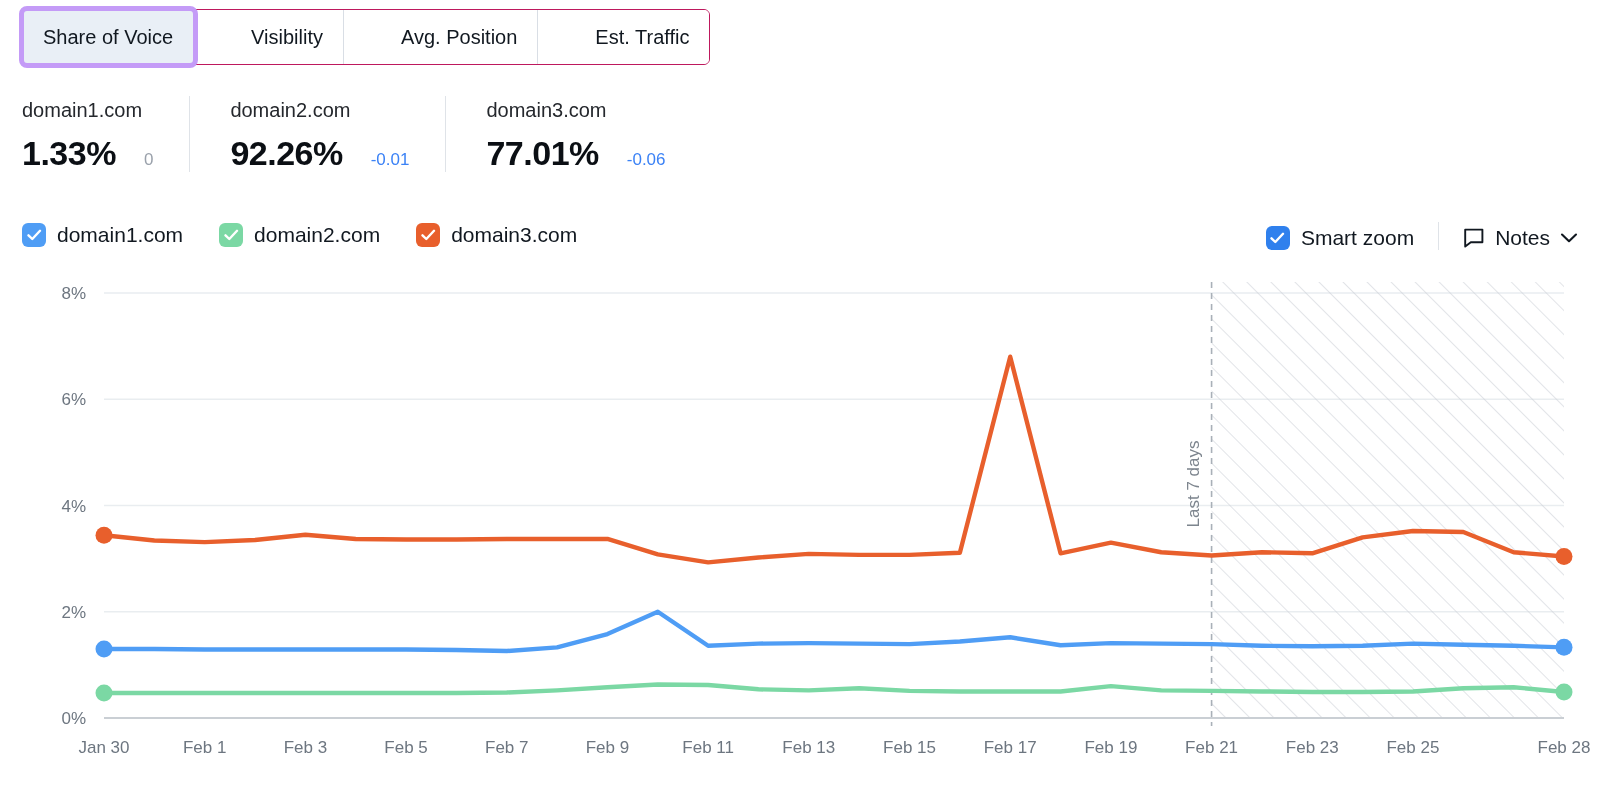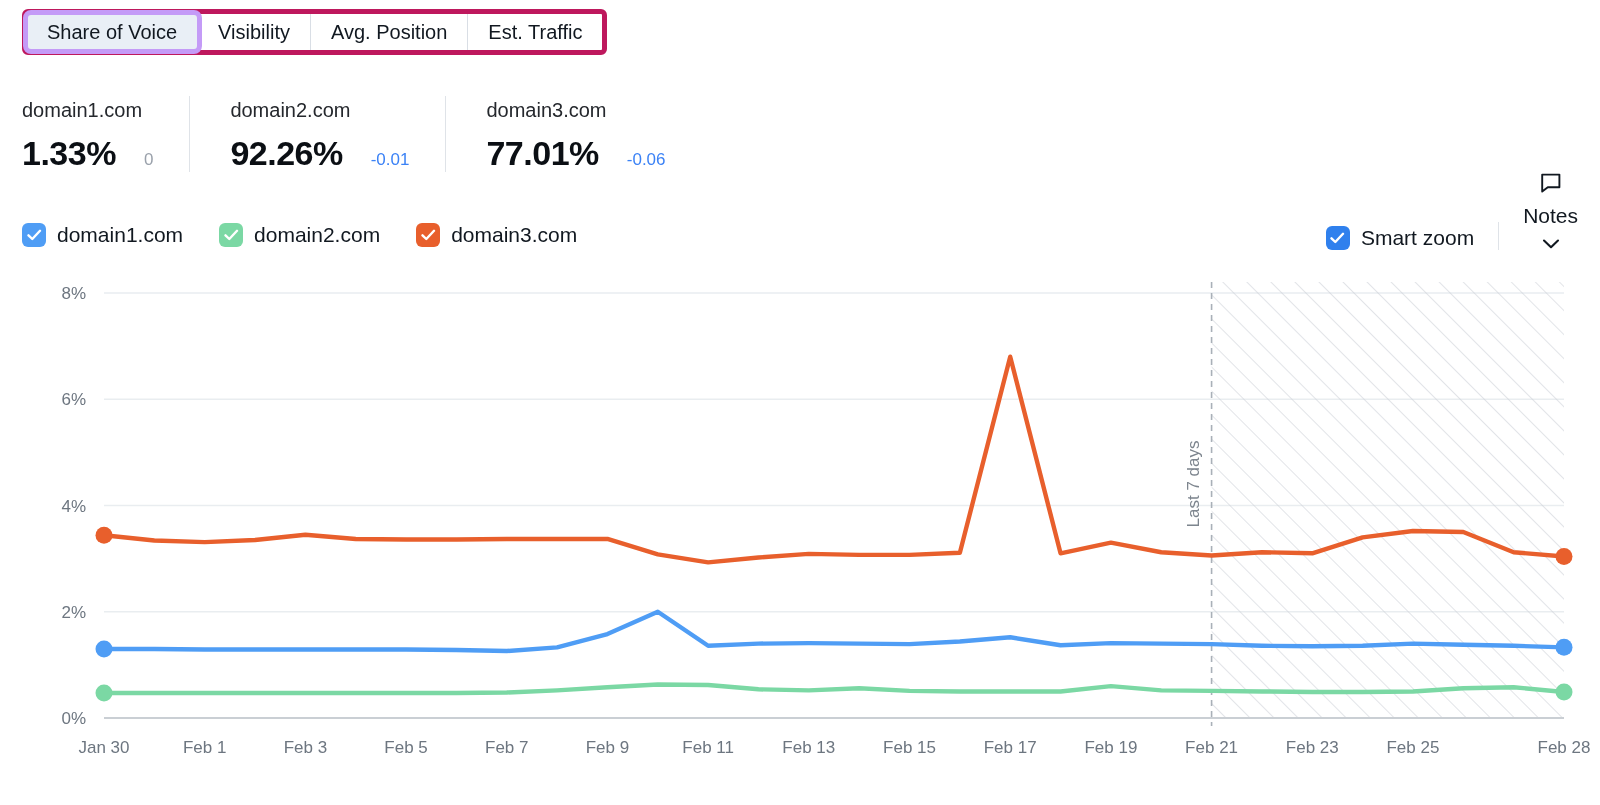--- a/index.html
+++ b/index.html
@@ -9,24 +9,25 @@
     background: #ffffff;
     font-family: "Liberation Sans", sans-serif;
     color: #111820;
     overflow: hidden;
   }
 
   
   #tabbar {
     position: absolute; left: 22px; top: 9px;
     display: flex; align-items: stretch;
-    height: 46px;
-    border: 5px solid #be185d;
+    height: 56px;
+    border: 1px solid #be185d;
     border-radius: 6px;
     background: #fff;
+    gap: 37px;
   }
   .tab {
     display: flex; align-items: center; justify-content: center;
     padding: 0 20px;
     font-size: 20px;
     color: #111820;
     border-right: 1px solid #d9dee5;
     background: #fff;
     cursor: pointer;
     white-space: nowrap;
@@ -91,21 +92,21 @@
 
   #rightctl {
     position: absolute; right: 22px; top: 220px;
     display: flex; align-items: flex-end; height: 30px;
   }
   .vdiv {
     width: 1px; height: 28px; background: #dfe3e8;
     margin: 0 24px;
   }
   #notes {
-    display: flex; align-items: center; gap: 10px; cursor: pointer; flex-direction: column;
+    display: flex; align-items: center; gap: 10px; cursor: pointer;
   }
   .notes-label { font-size: 21px; color: #111820; }
 
   
   #chart { position: absolute; left: 0; top: 262px; width: 1600px; height: 500px; }
   #chart svg { display: block; }
   .ytick { font-size: 17px; fill: #6d7680; }
   .xtick { font-size: 17px; fill: #6d7680; text-anchor: middle; }
   .last7label { font-size: 17px; fill: #7d858e; }
 </style>

